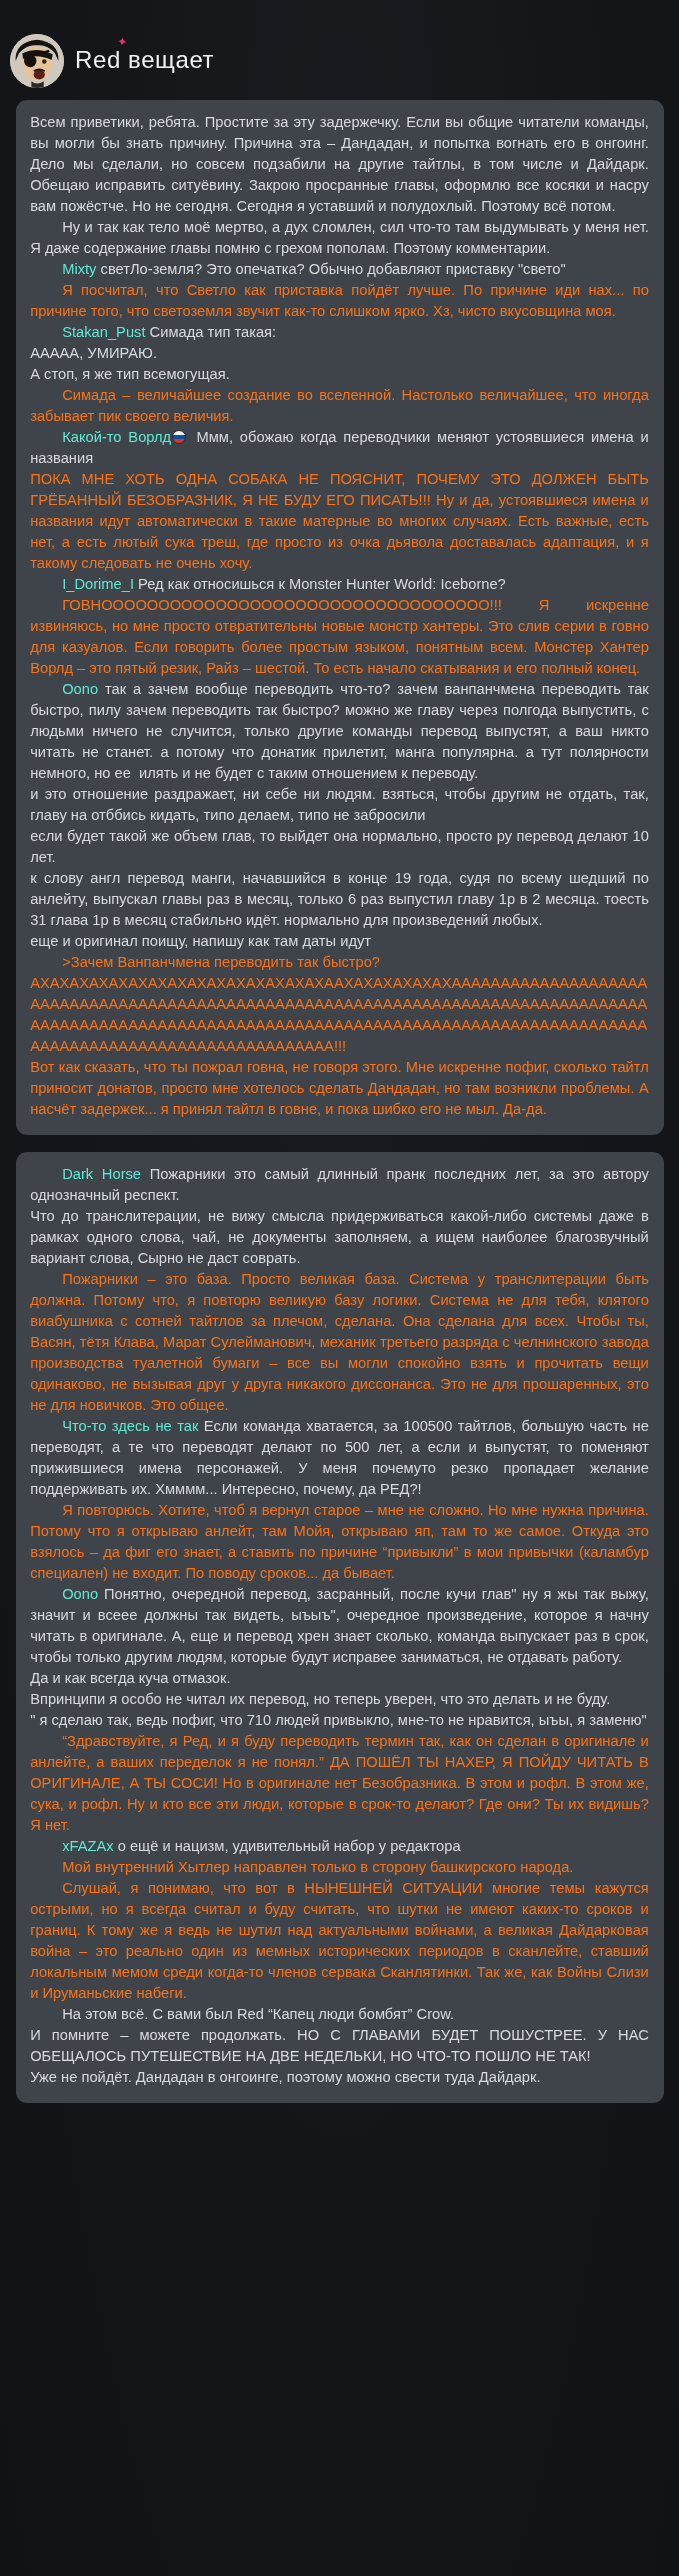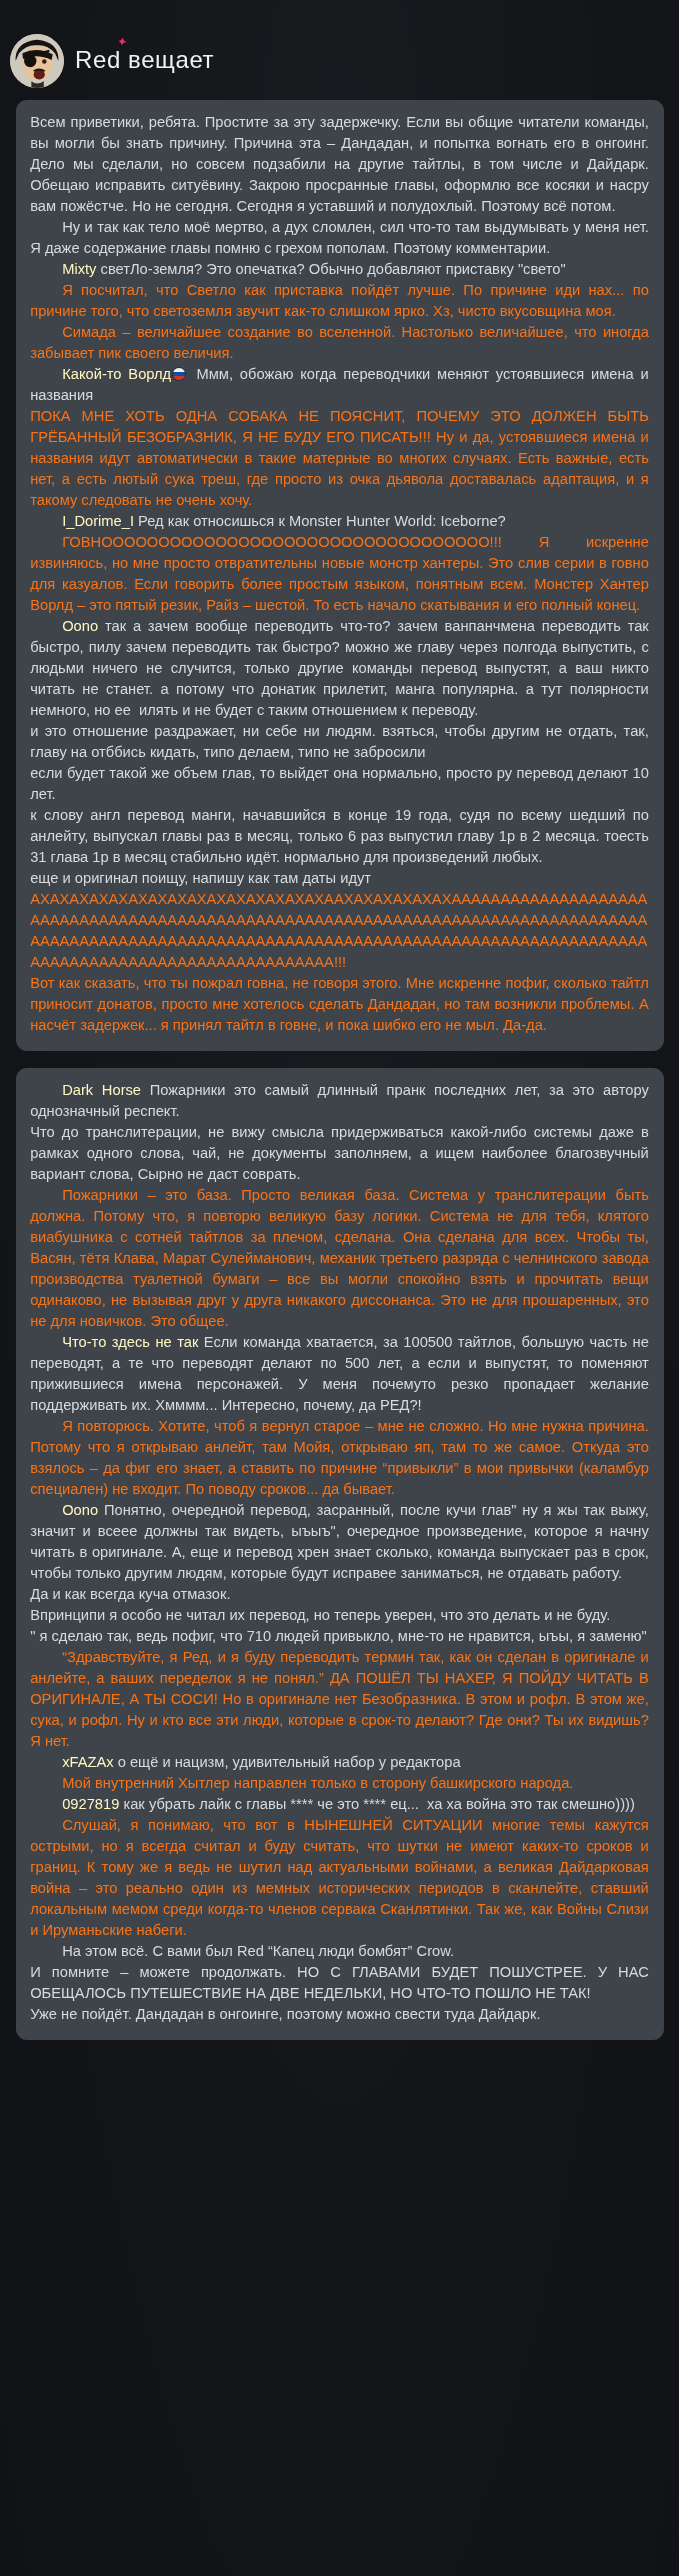--- a/index.html
+++ b/index.html
@@ -31,21 +31,21 @@
     background:#3f444b;border-radius:11px;
     padding:12.4px 14.7px 14.7px 14.7px;
     color:#d7dade;font-size:14.7px;line-height:21px;text-align:justify;
   }
   .blk{margin:0;white-space:pre-wrap;}
   .blk.gap{}
   .blk.indent{text-indent:32px;}
   .blk.orange{color:#f97316;}
   .blk.white{color:#d7dade;}
   .blk.breakall{word-break:break-all;line-break:anywhere;}
-  .user{color:#fef9c3;}
+  .user{color:#5eead4;}
   .flag{
     display:inline-block;width:14px;height:14px;border-radius:50%;
     vertical-align:-1.7px;margin:0 3.4px 0 1.1px;
     background:linear-gradient(180deg,#f2f2f2 0 34%,#0b51a3 34% 67%,#d7342a 67% 100%);
     border:0.6px solid #2a2d33;box-sizing:border-box;
   }
 </style>
 </head>
 <body>
 
@@ -69,46 +69,49 @@
     <span class="sparkle">✦</span>
   </h1>
 </header>
 
 <main id="cards">
     <section class="card">
       <p class="blk white">Всем приветики, ребята. Простите за эту задержечку. Если вы общие читатели команды, вы могли бы знать причину. Причина эта – Дандадан, и попытка вогнать его в онгоинг. Дело мы сделали, но совсем подзабили на другие тайтлы, в том числе и Дайдарк. Обещаю исправить ситуёвину. Закрою просранные главы, оформлю все косяки и насру вам пожёстче. Но не сегодня. Сегодня я уставший и полудохлый. Поэтому всё потом.</p>
       <p class="blk white indent gap">Ну и так как тело моё мертво, а дух сломлен, сил что-то там выдумывать у меня нет. Я даже содержание главы помню с грехом пополам. Поэтому комментарии.</p>
       <p class="blk white indent gap"><span class="user">Mixty</span> светЛо-земля? Это опечатка? Обычно добавляют приставку "свето"</p>
       <p class="blk orange indent">Я посчитал, что Светло как приставка пойдёт лучше. По причине иди нах... по причине того, что светоземля звучит как-то слишком ярко. Хз, чисто вкусовщина моя.</p>
+      <p class="blk white indent gap"><span class="user">Stakan_Pust</span> Симада тип такая:
+ААААА, УМИРАЮ.
+А стоп, я же тип всемогущая.</p>
       <p class="blk orange indent">Симада – величайшее создание во вселенной. Настолько величайшее, что иногда забывает пик своего величия.</p>
       <p class="blk white indent gap"><span class="user">Какой-то Ворлд</span><span class="flag"></span> Ммм, обожаю когда переводчики меняют устоявшиеся имена и названия</p>
       <p class="blk orange">ПОКА МНЕ ХОТЬ ОДНА СОБАКА НЕ ПОЯСНИТ, ПОЧЕМУ ЭТО ДОЛЖЕН БЫТЬ ГРЁБАННЫЙ БЕЗОБРАЗНИК, Я НЕ БУДУ ЕГО ПИСАТЬ!!! Ну и да, устоявшиеся имена и названия идут автоматически в такие матерные во многих случаях. Есть важные, есть нет, а есть лютый сука треш, где просто из очка дьявола доставалась адаптация, и я такому следовать не очень хочу.</p>
       <p class="blk white indent gap"><span class="user">I_Dorime_I</span> Ред как относишься к Monster Hunter World: Iceborne?</p>
       <p class="blk orange indent">ГОВНОООООООООООООООООООООООООООООООООО!!! Я искренне извиняюсь, но мне просто отвратительны новые монстр хантеры. Это слив серии в говно для казуалов. Если говорить более простым языком, понятным всем. Монстер Хантер Ворлд – это пятый резик, Райз – шестой. То есть начало скатывания и его полный конец.</p>
       <p class="blk white indent gap"><span class="user">Oono</span> так а зачем вообще переводить что-то? зачем ванпанчмена переводить так быстро, пилу зачем переводить так быстро? можно же главу через полгода выпустить, с людьми ничего не случится, только другие команды перевод выпустят, а ваш никто читать не станет. а потому что донатик прилетит, манга популярна. а тут полярности немного, но ее  илять и не будет с таким отношением к переводу.
 и это отношение раздражает, ни себе ни людям. взяться, чтобы другим не отдать, так, главу на отббись кидать, типо делаем, типо не забросили
 если будет такой же объем глав, то выйдет она нормально, просто ру перевод делают 10 лет.
 к слову англ перевод манги, начавшийся в конце 19 года, судя по всему шедший по анлейту, выпускал главы раз в месяц, только 6 раз выпустил главу 1р в 2 месяца. тоесть 31 глава 1р в месяц стабильно идёт. нормально для произведений любых.
 еще и оригинал поищу, напишу как там даты идут</p>
+      <p class="blk orange indent">&gt;Зачем Ванпанчмена переводить так быстро?</p>
       <p class="blk orange breakall">АХАХАХАХАХАХАХАХАХАХАХАХАХАХАХААХАХАХАХАХАХААААААААААААААААААААААААААААААААААААААААААААААААААААААААААААААААААААААААААААААААААААААААААААААААААААААААААААААААААААААААААААААААААААААААААААААААААААААААААААААААААААААААААААААААА!!!</p>
       <p class="blk orange">Вот как сказать, что ты пожрал говна, не говоря этого. Мне искренне пофиг, сколько тайтл приносит донатов, просто мне хотелось сделать Дандадан, но там возникли проблемы. А насчёт задержек... я принял тайтл в говне, и пока шибко его не мыл. Да-да.</p>
     </section>
     <section class="card">
       <p class="blk white indent"><span class="user">Dark Horse</span> Пожарники это самый длинный пранк последних лет, за это автору однозначный респект.
 Что до транслитерации, не вижу смысла придерживаться какой-либо системы даже в рамках одного слова, чай, не документы заполняем, а ищем наиболее благозвучный вариант слова, Сырно не даст соврать.</p>
       <p class="blk orange indent">Пожарники – это база. Просто великая база. Система у транслитерации быть должна. Потому что, я повторю великую базу логики. Система не для тебя, клятого виабушника с сотней тайтлов за плечом, сделана. Она сделана для всех. Чтобы ты, Васян, тётя Клава, Марат Сулейманович, механик третьего разряда с челнинского завода производства туалетной бумаги – все вы могли спокойно взять и прочитать вещи одинаково, не вызывая друг у друга никакого диссонанса. Это не для прошаренных, это не для новичков. Это общее.</p>
       <p class="blk white indent gap"><span class="user">Что-то здесь не так</span> Если команда хватается, за 100500 тайтлов, большую часть не переводят, а те что переводят делают по 500 лет, а если и выпустят, то поменяют прижившиеся имена персонажей. У меня почемуто резко пропадает желание поддерживать их. Хмммм... Интересно, почему, да РЕД?!</p>
       <p class="blk orange indent">Я повторюсь. Хотите, чтоб я вернул старое – мне не сложно. Но мне нужна причина. Потому что я открываю анлейт, там Мойя, открываю яп, там то же самое. Откуда это взялось – да фиг его знает, а ставить по причине “привыкли” в мои привычки (каламбур специален) не входит. По поводу сроков... да бывает.</p>
       <p class="blk white indent gap"><span class="user">Oono</span> Понятно, очередной перевод, засранный, после кучи глав" ну я жы так выжу, значит и всеее должны так видеть, ыъыъ", очередное произведение, которое я начну читать в оригинале. А, еще и перевод хрен знает сколько, команда выпускает раз в срок, чтобы только другим людям, которые будут исправее заниматься, не отдавать работу.
 Да и как всегда куча отмазок.
 Впринципи я особо не читал их перевод, но теперь уверен, что это делать и не буду.
 " я сделаю так, ведь пофиг, что 710 людей привыкло, мне-то не нравится, ыъы, я заменю"</p>
       <p class="blk orange indent">“Здравствуйте, я Ред, и я буду переводить термин так, как он сделан в оригинале и анлейте, а ваших переделок я не понял.” ДА ПОШЁЛ ТЫ НАХЕР, Я ПОЙДУ ЧИТАТЬ В ОРИГИНАЛЕ, А ТЫ СОСИ! Но в оригинале нет Безобразника. В этом и рофл. В этом же, сука, и рофл. Ну и кто все эти люди, которые в срок-то делают? Где они? Ты их видишь? Я нет.</p>
       <p class="blk white indent gap"><span class="user">xFAZAx</span> о ещё и нацизм, удивительный набор у редактора</p>
       <p class="blk orange indent">Мой внутренний Хытлер направлен только в сторону башкирского народа.</p>
-      <p class="blk white indent gap"><span class="user">0927819</span> как убрать лайк с главы **** че это **** ец...  ха ха война это так смешно))))</p>
       <p class="blk orange indent">Слушай, я понимаю, что вот в НЫНЕШНЕЙ СИТУАЦИИ многие темы кажутся острыми, но я всегда считал и буду считать, что шутки не имеют каких-то сроков и границ. К тому же я ведь не шутил над актуальными войнами, а великая Дайдарковая война – это реально один из мемных исторических периодов в сканлейте, ставший локальным мемом среди когда-то членов сервака Сканлятинки. Так же, как Войны Слизи и Ируманьские набеги.</p>
       <p class="blk white indent gap">На этом всё. С вами был Red “Капец люди бомбят” Crow.
 И помните – можете продолжать. НО С ГЛАВАМИ БУДЕТ ПОШУСТРЕЕ. У НАС ОБЕЩАЛОСЬ ПУТЕШЕСТВИЕ НА ДВЕ НЕДЕЛЬКИ, НО ЧТО-ТО ПОШЛО НЕ ТАК!
 Уже не пойдёт. Дандадан в онгоинге, поэтому можно свести туда Дайдарк.</p>
     </section>
   </main>
 
 
 </body></html>

